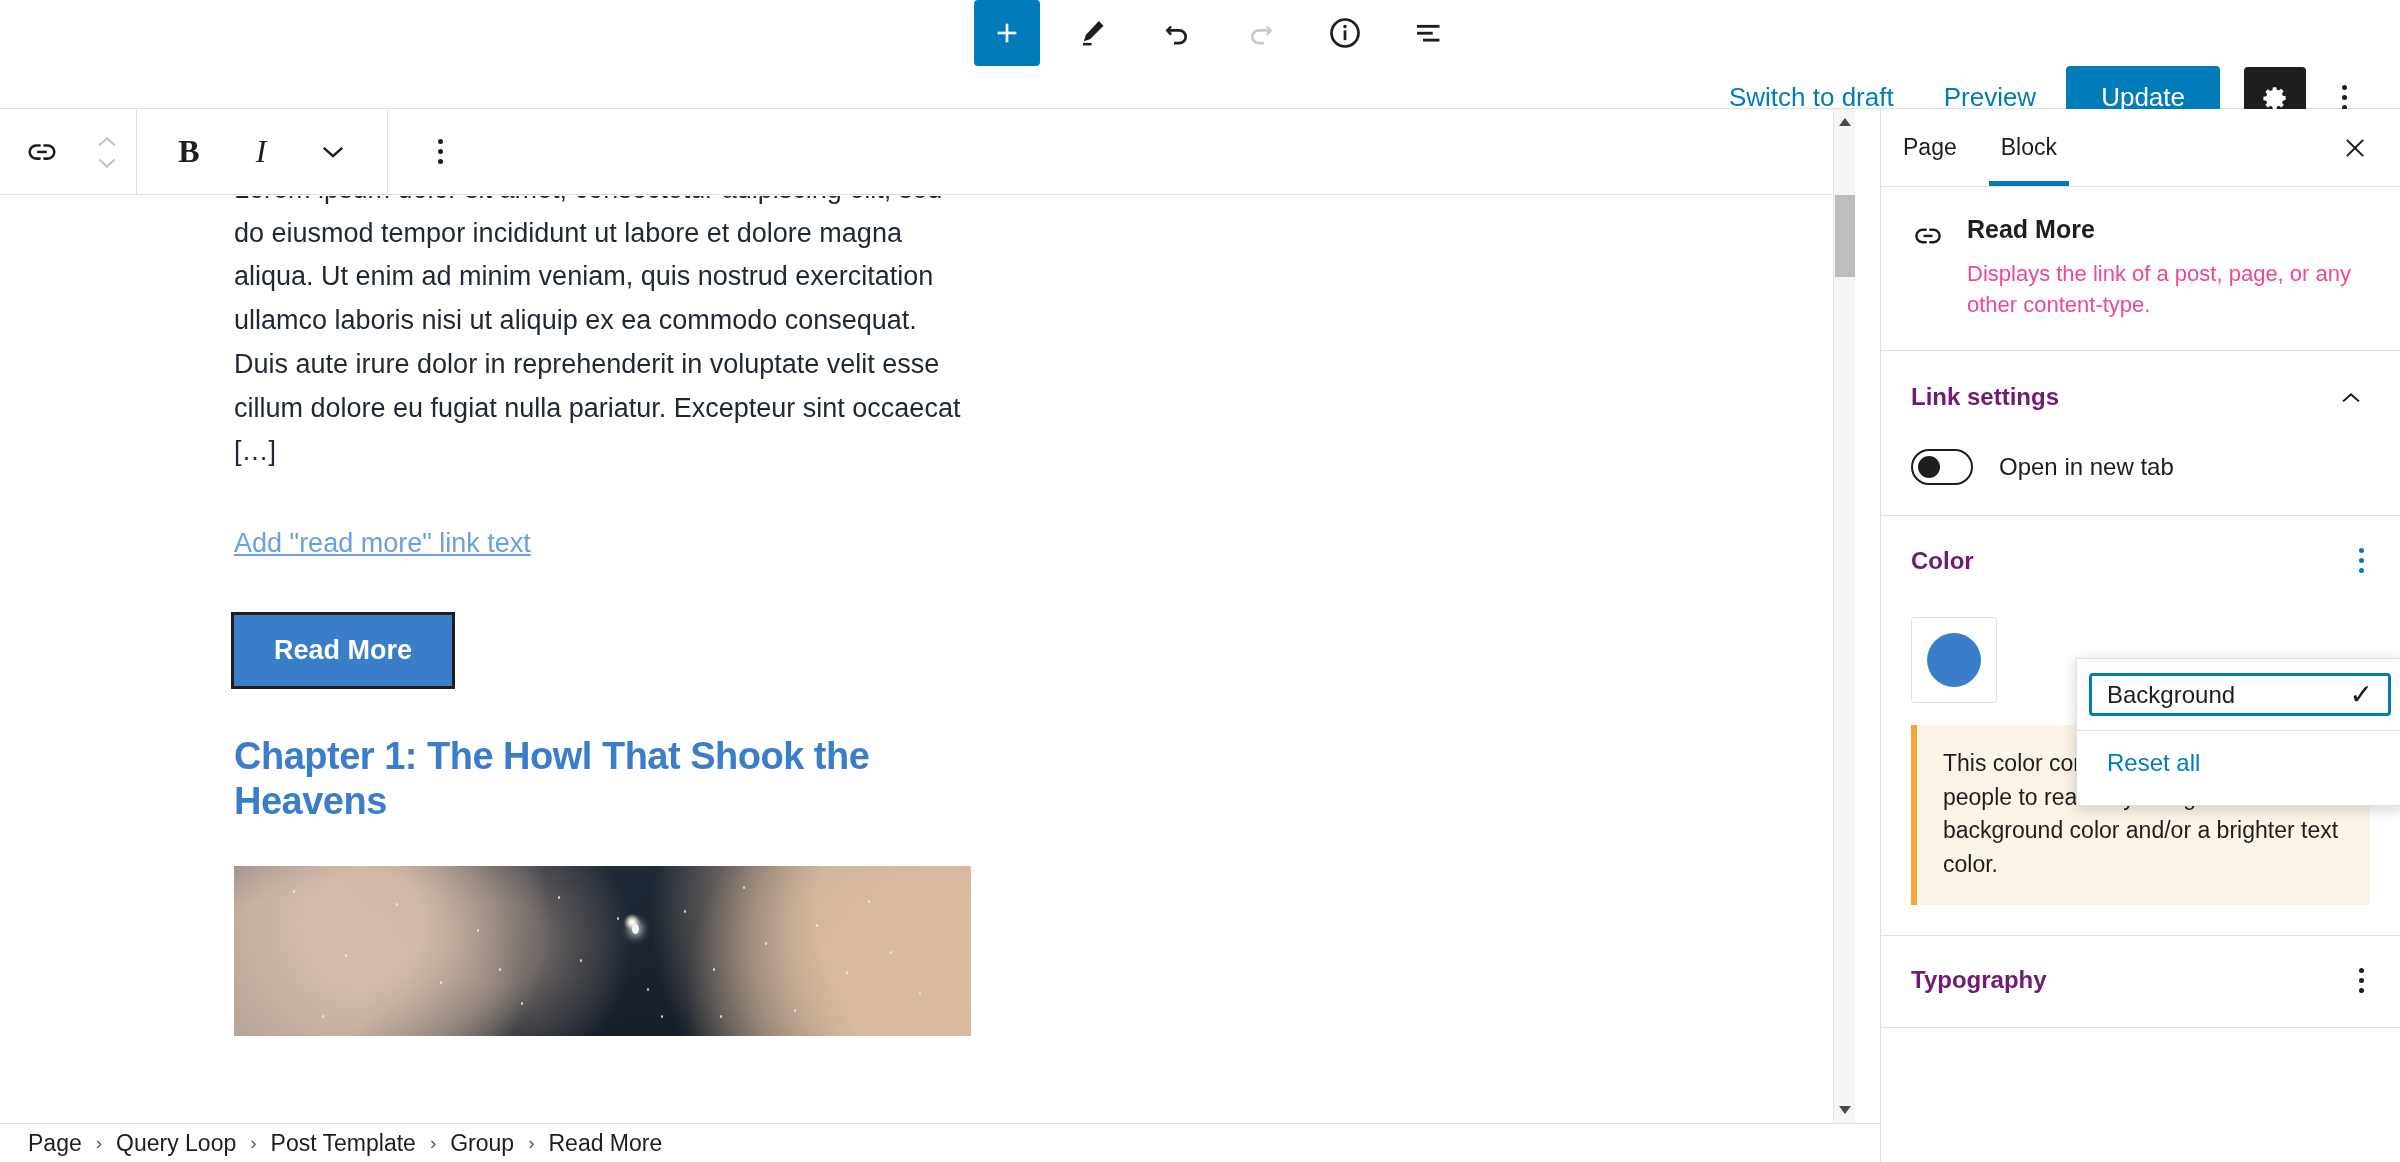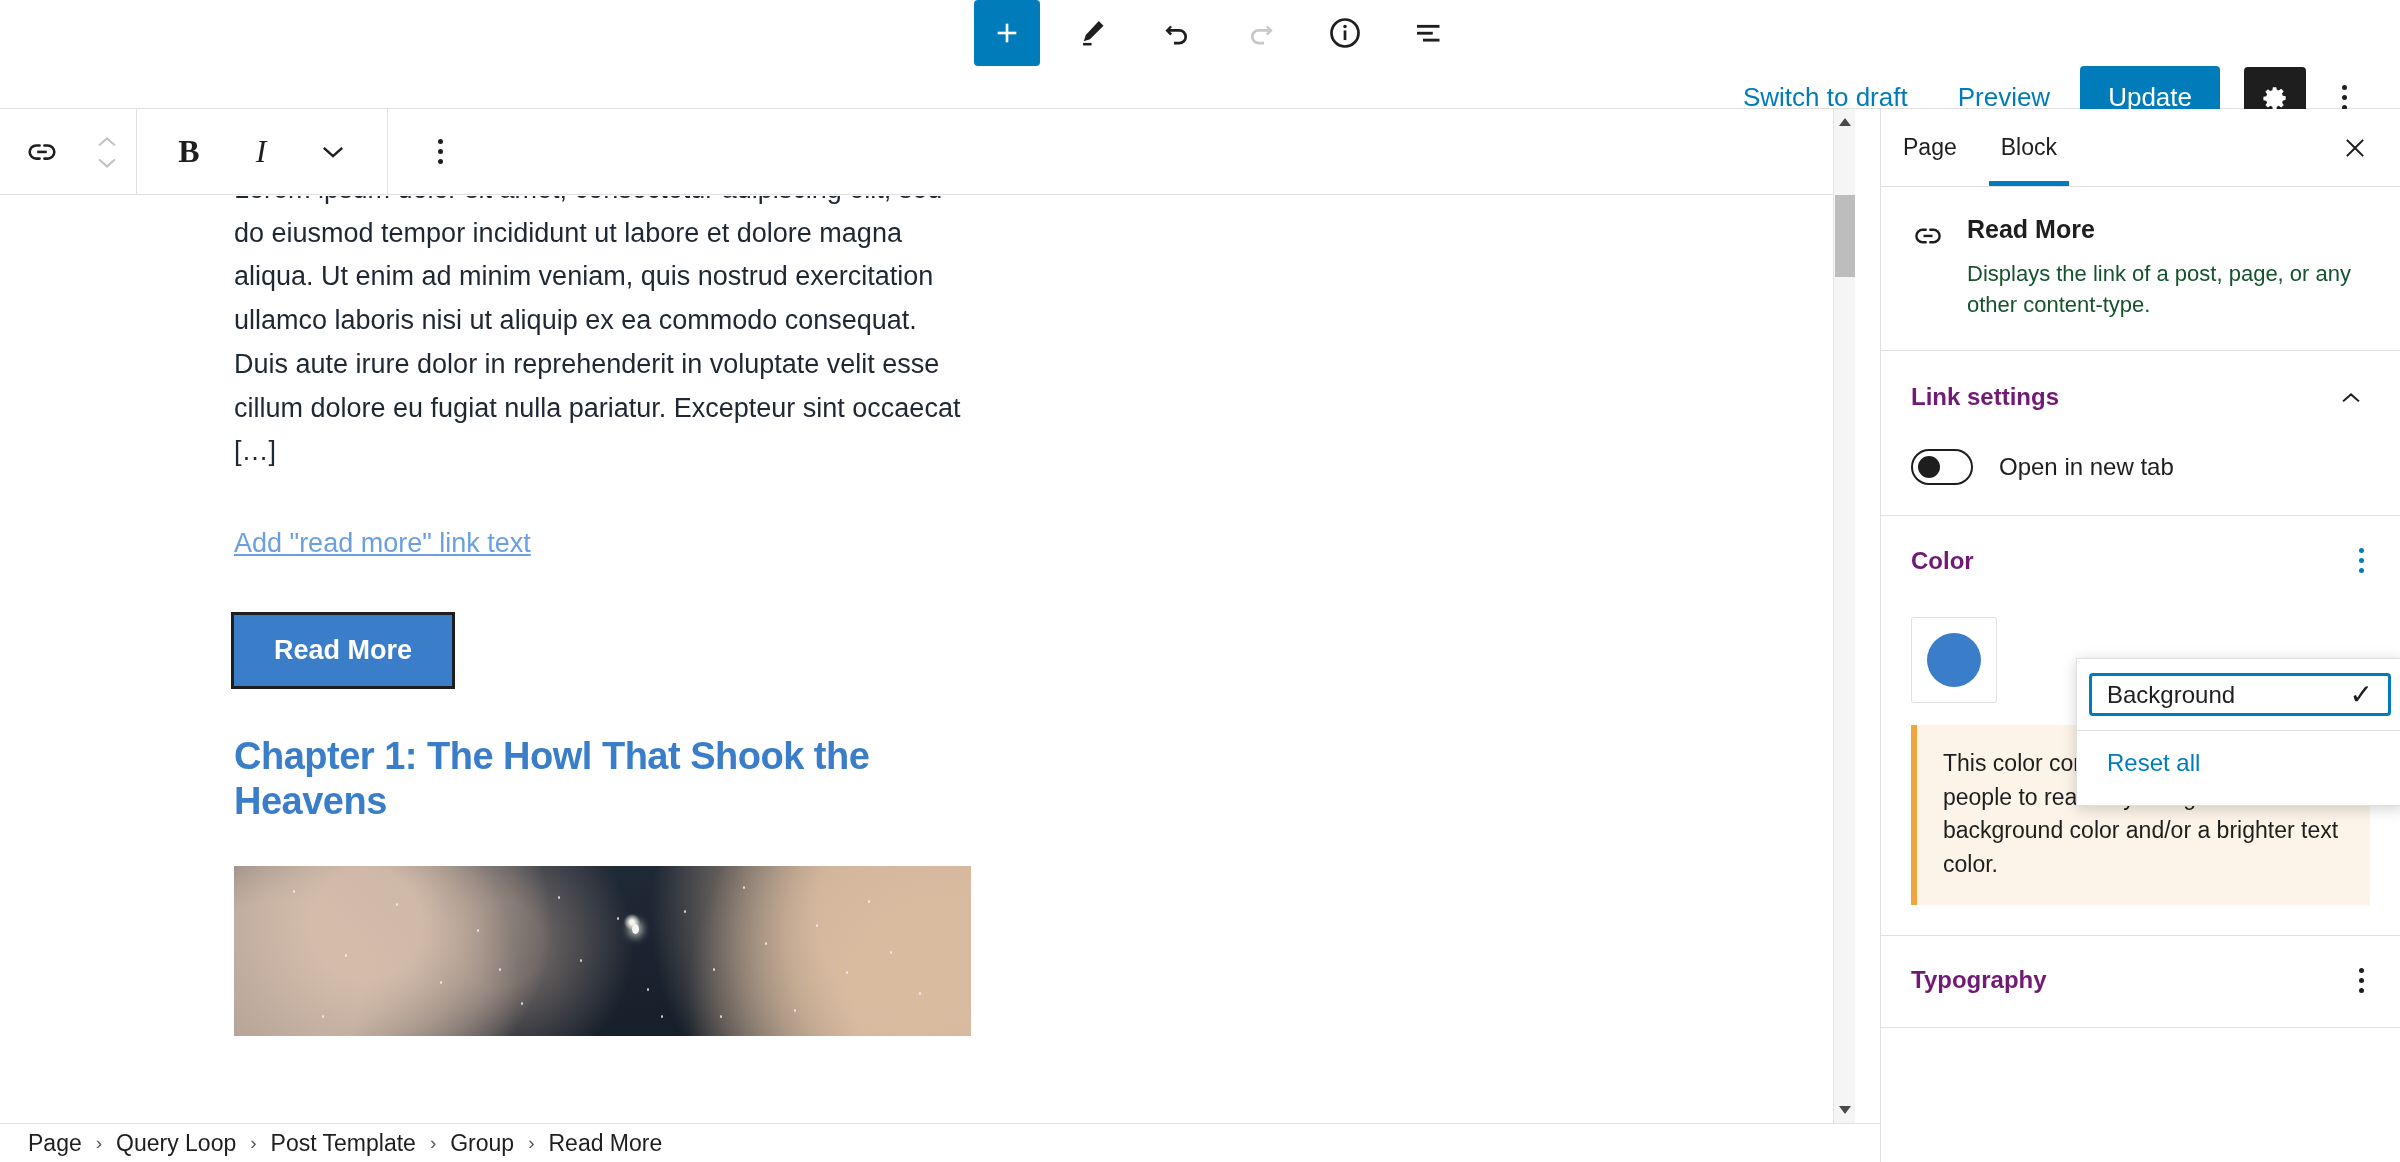--- a/index.html
+++ b/index.html
@@ -39,21 +39,21 @@
     display: flex; align-items: center;
     padding-right: 28px; gap: 10px;
   }
   .hdr-link {
     color: #007cba; font-size: 26px;
     padding: 14px 20px; cursor: pointer;
     white-space: nowrap;
   }
   .update-btn {
     background: #007cba; color: #ffffff;
-    font-size: 26px; padding: 16px 28px;
+    font-size: 26px; padding: 16px 35px;
     border-radius: 4px; cursor: pointer;
     white-space: nowrap;
   }
   .gear-btn {
     width: 62px; height: 62px;
     background: #1e1e1e; border-radius: 4px;
     display: flex; align-items: center; justify-content: center;
     cursor: pointer; margin-left: 14px;
   }
   .kebab-btn {
@@ -199,21 +199,21 @@
 
   .sb-section {
     padding: 28px 30px 30px 30px;
     border-bottom: 1px solid #e0e0e0;
   }
   .blockcard { display: flex; gap: 22px; }
   .blockcard-icon { padding-top: 4px; flex-shrink: 0; }
   .blockcard-title { font-size: 25px; font-weight: bold; color: #1e1e1e; }
   .blockcard-desc {
     margin-top: 14px; font-size: 22px; line-height: 1.42;
-    color: #14532d;
+    color: #ec4899;
   }
 
   .panel-head {
     display: flex; align-items: center;
     font-size: 24px; font-weight: bold; color: #701a75; justify-content: center;
   }
   .panel-head .spacer { margin-left: auto; }
   .panel-toggle { cursor: pointer; padding: 4px 6px; }
 
   .toggle-row {

